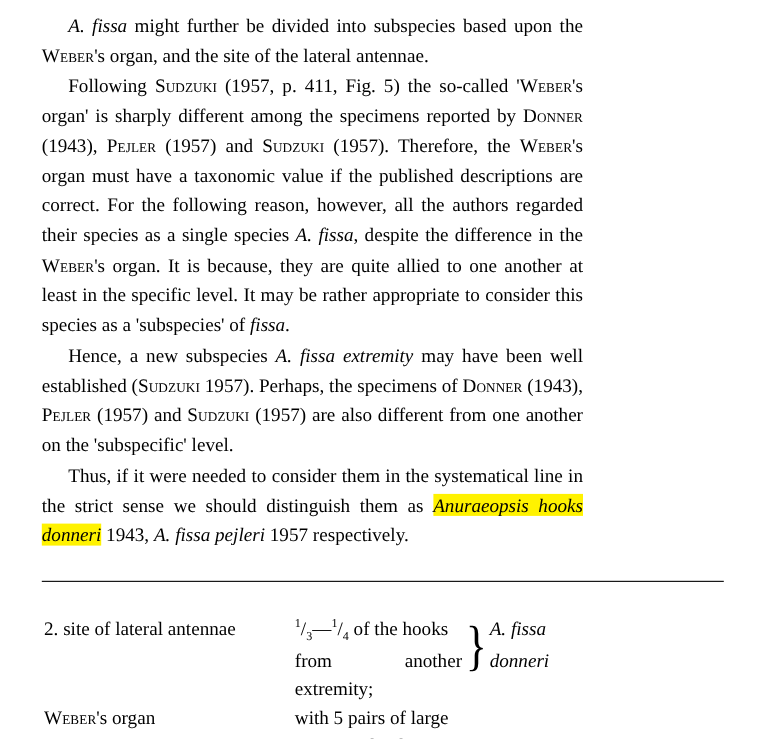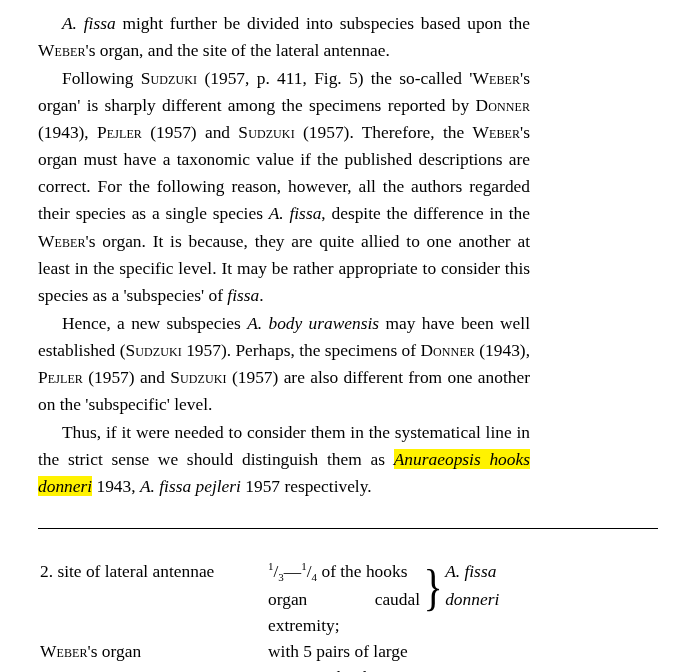--- a/index.html
+++ b/index.html
@@ -110,21 +110,21 @@
 </style>
 </head>
 <body>
 
 <div class="page">
 
   <p class="para"><span class="it">A. fissa</span> might further be divided into subspecies based upon the <span class="sc">Weber</span>'s organ, and the site of the lateral antennae.</p>
 
   <p class="para">Following <span class="sc">Sudzuki</span> (1957, p. 411, Fig. 5) the so-called '<span class="sc">Weber</span>'s organ' is sharply different among the specimens reported by <span class="sc">Donner</span> (1943), <span class="sc">Pejler</span> (1957) and <span class="sc">Sudzuki</span> (1957). Therefore, the <span class="sc">Weber</span>'s organ must have a taxonomic value if the published descriptions are correct. For the following reason, however, all the authors regarded their species as a single species <span class="it">A. fissa</span>, despite the difference in the <span class="sc">Weber</span>'s organ. It is because, they are quite allied to one another at least in the specific level. It may be rather appropriate to consider this species as a 'subspecies' of <span class="it">fissa</span>.</p>
 
-  <p class="para">Hence, a new subspecies <span class="it">A. body urawensis</span> may have been well established (<span class="sc">Sudzuki</span> 1957). Perhaps, the specimens of <span class="sc">Donner</span> (1943), <span class="sc">Pejler</span> (1957) and <span class="sc">Sudzuki</span> (1957) are also different from one another on the 'subspecific' level.</p>
+  <p class="para">Hence, a new subspecies <span class="it">A. fissa extremity</span> may have been well established (<span class="sc">Sudzuki</span> 1957). Perhaps, the specimens of <span class="sc">Donner</span> (1943), <span class="sc">Pejler</span> (1957) and <span class="sc">Sudzuki</span> (1957) are also different from one another on the 'subspecific' level.</p>
 
   <p class="para">Thus, if it were needed to consider them in the systematical line in the strict sense we should distinguish them as <span class="hl">Anuraeopsis hooks donneri</span> 1943, <span class="it">A. fissa pejleri</span> 1957 respectively.</p>
 
   <div class="tablewrap">
     <div class="rule"></div>
     <table class="keytable">
       <tbody>
           <tr>
         <td class="c1">
           <span>2.</span>
@@ -137,21 +137,21 @@
         <td class="c3" rowspan="2">
           <span class="brace">}</span>
         </td>
         <td class="c4">
           <span>A. fissa</span>
         </td>
       </tr>
       <tr>
         <td class="c1"></td>
         <td class="c2">
-          <span>organ caudal extremity;</span>
+          <span>from another extremity;</span>
         </td>
         <td class="c4">
           <span>donneri</span>
         </td>
       </tr>
       <tr>
         <td class="c1 row-indent">
           <span class="nowrapsc"><span class="sc">Weber</span>'s organ</span>
         </td>
         <td class="c2">

